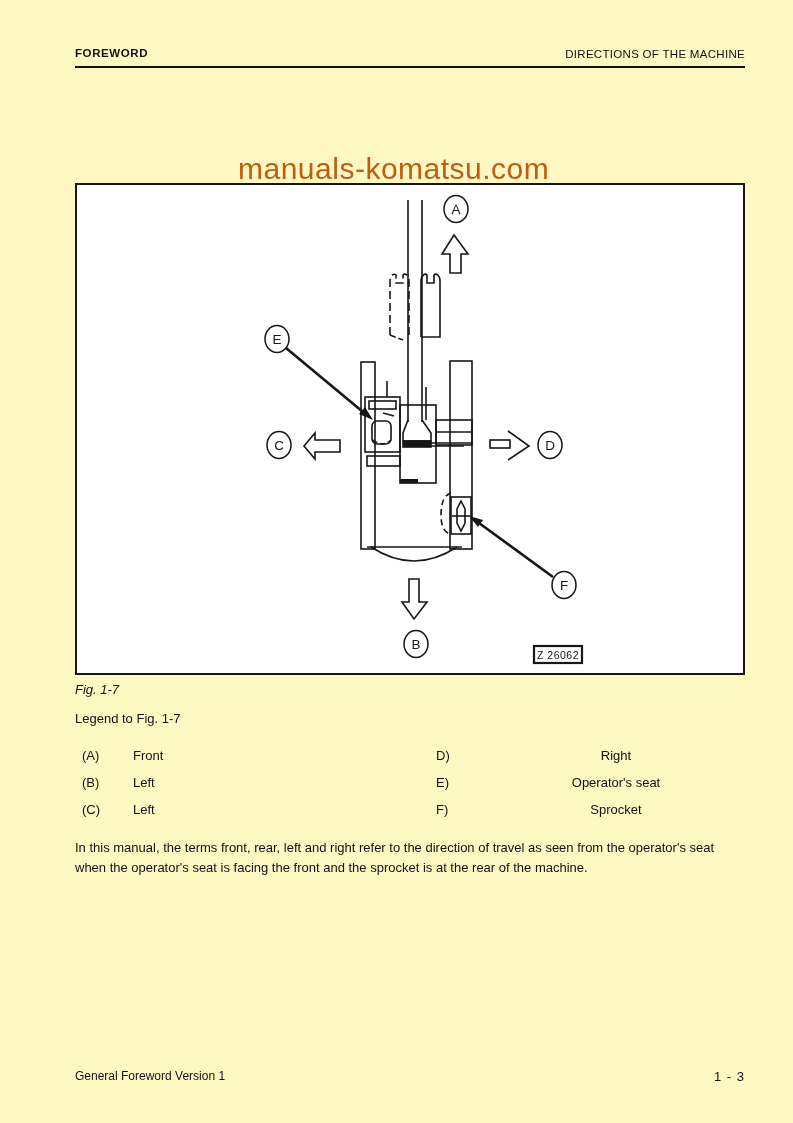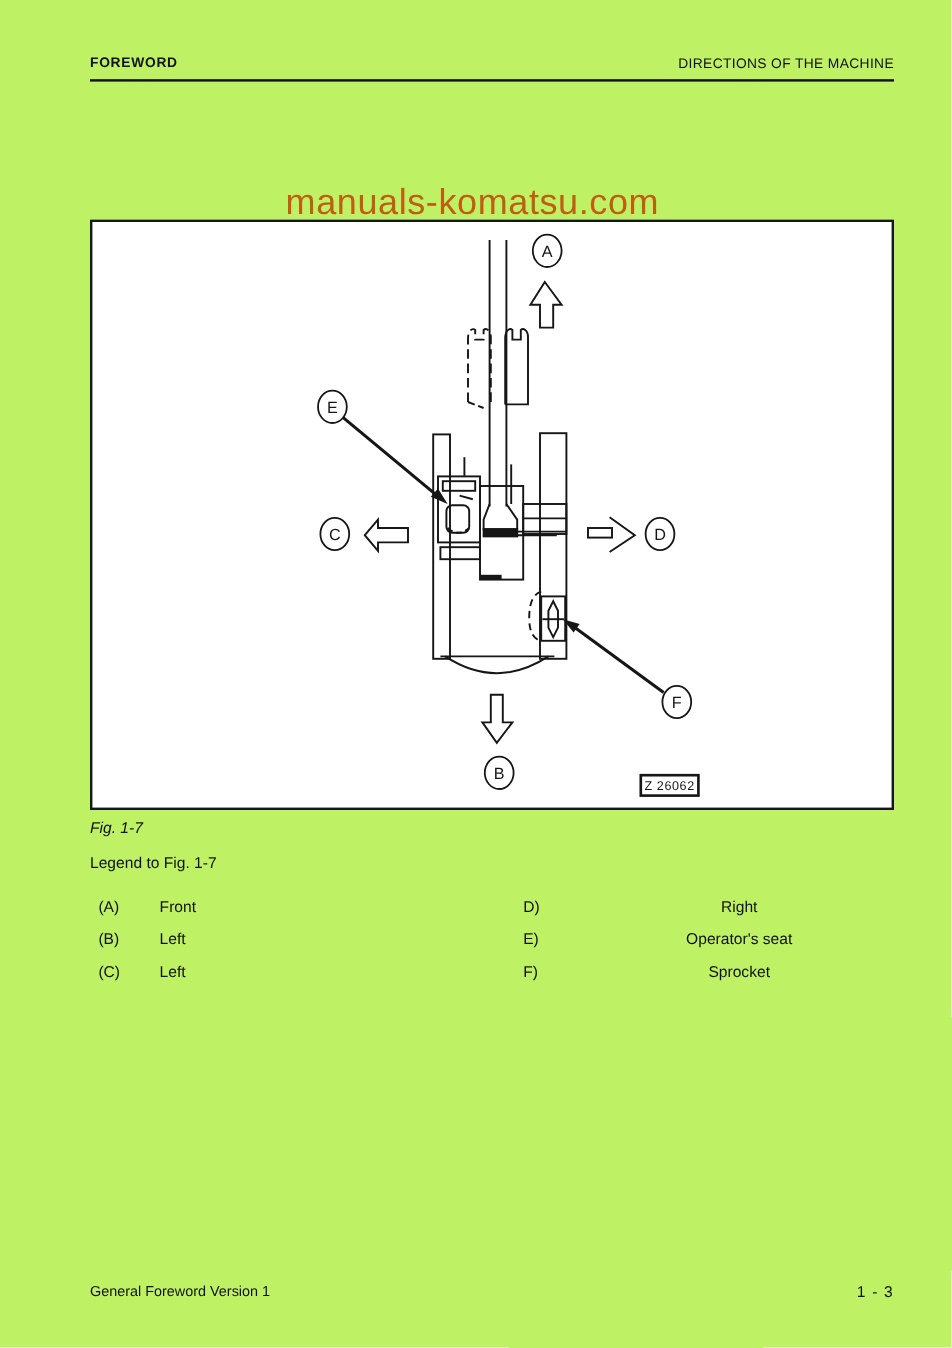--- a/index.html
+++ b/index.html
@@ -1,17 +1,17 @@
 <!DOCTYPE html>
 <html><head>
 <meta charset="utf-8">
 <style>
   html,body{margin:0;padding:0;background:#ffffff;}
   .page{
-    position:relative;width:793px;height:1123px;background:#bef264;
+    position:relative;width:793px;height:1123px;background:#fef9c3;
     font-family:"Liberation Sans", sans-serif;color:#111;overflow:hidden;
   }
   .abs{position:absolute;}
   
   .hdr-left{left:75px;top:47px;font-size:11.5px;font-weight:bold;letter-spacing:.6px;}
   .hdr-right{right:48px;top:48px;font-size:11.5px;letter-spacing:.3px;}
   .hdr-rule{left:75px;top:66px;width:670px;height:2px;background:#111;}
   
   .title-row{left:75px;top:96px;width:670px;font-size:21px;font-weight:bold;letter-spacing:.2px;}
   .title-num{display:inline-block;width:62px;}
@@ -165,17 +165,18 @@
       <span class="llab2">Operator's seat</span>
     </div>
     <div class="legend-row">
       <span class="lkey1">(C)</span>
       <span class="llab1">Left</span>
       <span class="lkey2">F)</span>
       <span class="llab2">Sprocket</span>
     </div>
   </div>
 
+  <div class="abs body-par">In this manual, the terms front, rear, left and right refer to the direction of travel as seen from the operator's seat when the operator's seat is facing the front and the sprocket is at the rear of the machine.</div>
 
   <div class="abs footer-center">General Foreword Version 1</div>
   <div class="abs footer-page">1 - 3</div>
 
 </div>
 
 </body></html>

